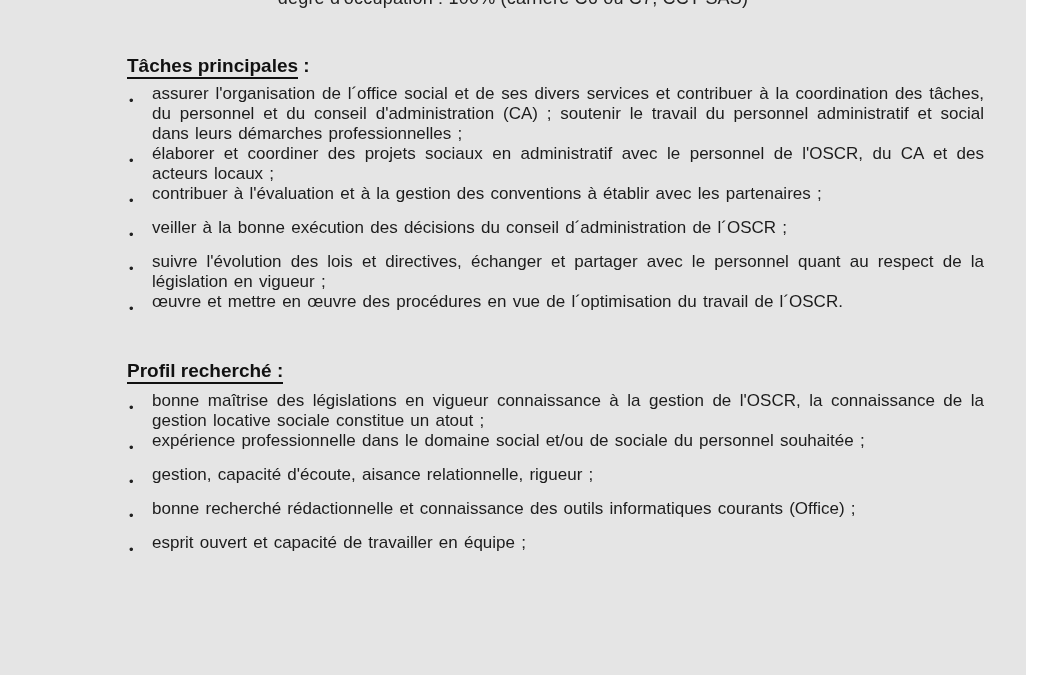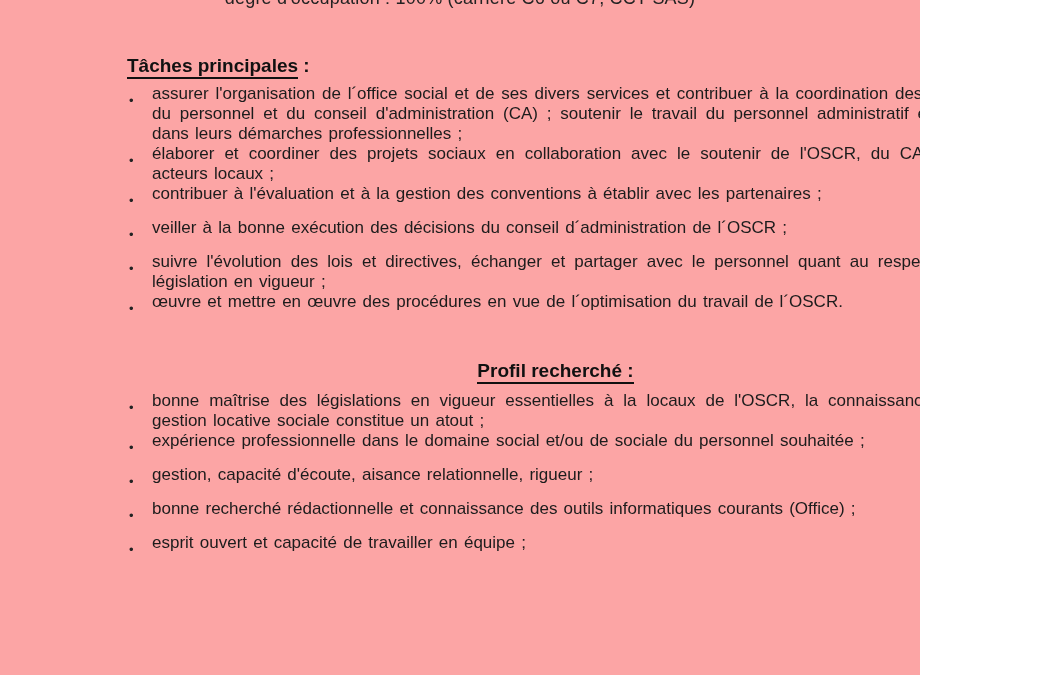--- a/index.html
+++ b/index.html
@@ -8,22 +8,22 @@
     overflow: hidden;
     background: #ffffff;
   }
   body {
     font-family: "Liberation Sans", sans-serif;
     color: #1c1c1c;
     -webkit-font-smoothing: antialiased;
   }
   .doc {
     position: relative;
-    width: 920px; height: 675px;
-    background: #fca5a5;
+    width: 1026px; height: 675px;
+    background: #e5e5e5;
     overflow: hidden;
   }
   
   .header-line {
     position: absolute;
     top: -13px; left: 0; right: 0;
     text-align: center;
     font-size: 18px;
     line-height: 22px;
     letter-spacing: 0.2px;
@@ -40,21 +40,21 @@
     font-size: 19px;
     font-weight: bold;
     line-height: 26px;
     color: #111;
   }
   .section-heading .u {
     border-bottom: 2px solid #111;
     padding-bottom: 1px;
   }
   .heading-1 { margin-top: 53px; }
-  .heading-2 { margin-top: 32px; text-align: center; }
+  .heading-2 { margin-top: 32px; }
   .bullet-list-1 { margin-top: 5px; }
   .bullet-list-2 { margin-top: 7px; }
   .bullet-item {
     display: flex;
     align-items: flex-start;
   }
   .bullet-marker {
     flex: 0 0 25px;
     font-size: 13px;
     line-height: 34px;
@@ -82,21 +82,21 @@
 
     <h2 class="section-heading heading-1"><span class="u">Tâches principales</span><span> :</span></h2>
 
     <div class="bullet-list bullet-list-1">
       <div class="bullet-item">
         <span class="bullet-marker">•</span>
         <span class="bullet-text">assurer l'organisation de l´office social et de ses divers services et contribuer à la coordination des tâches, du personnel et du conseil d'administration (CA) ; soutenir le travail du personnel administratif et social dans leurs démarches professionnelles ;</span>
       </div>
       <div class="bullet-item">
         <span class="bullet-marker">•</span>
-        <span class="bullet-text">élaborer et coordiner des projets sociaux en collaboration avec le soutenir de l'OSCR, du CA et des acteurs locaux ;</span>
+        <span class="bullet-text">élaborer et coordiner des projets sociaux en administratif avec le personnel de l'OSCR, du CA et des acteurs locaux ;</span>
       </div>
       <div class="bullet-item">
         <span class="bullet-marker">•</span>
         <span class="bullet-text">contribuer à l'évaluation et à la gestion des conventions à établir avec les partenaires ;</span>
       </div>
       <div class="bullet-item">
         <span class="bullet-marker">•</span>
         <span class="bullet-text">veiller à la bonne exécution des décisions du conseil d´administration de l´OSCR ;</span>
       </div>
       <div class="bullet-item">
@@ -107,21 +107,21 @@
         <span class="bullet-marker">•</span>
         <span class="bullet-text">œuvre et mettre en œuvre des procédures en vue de l´optimisation du travail de l´OSCR.</span>
       </div>
     </div>
 
     <h2 class="section-heading heading-2"><span class="u">Profil recherché :</span><span></span></h2>
 
     <div class="bullet-list bullet-list-2">
       <div class="bullet-item">
         <span class="bullet-marker">•</span>
-        <span class="bullet-text">bonne maîtrise des législations en vigueur essentielles à la locaux de l'OSCR, la connaissance de la gestion locative sociale constitue un atout ;</span>
+        <span class="bullet-text">bonne maîtrise des législations en vigueur connaissance à la gestion de l'OSCR, la connaissance de la gestion locative sociale constitue un atout ;</span>
       </div>
       <div class="bullet-item">
         <span class="bullet-marker">•</span>
         <span class="bullet-text">expérience professionnelle dans le domaine social et/ou de sociale du personnel souhaitée ;</span>
       </div>
       <div class="bullet-item">
         <span class="bullet-marker">•</span>
         <span class="bullet-text">gestion, capacité d'écoute, aisance relationnelle, rigueur ;</span>
       </div>
       <div class="bullet-item">

